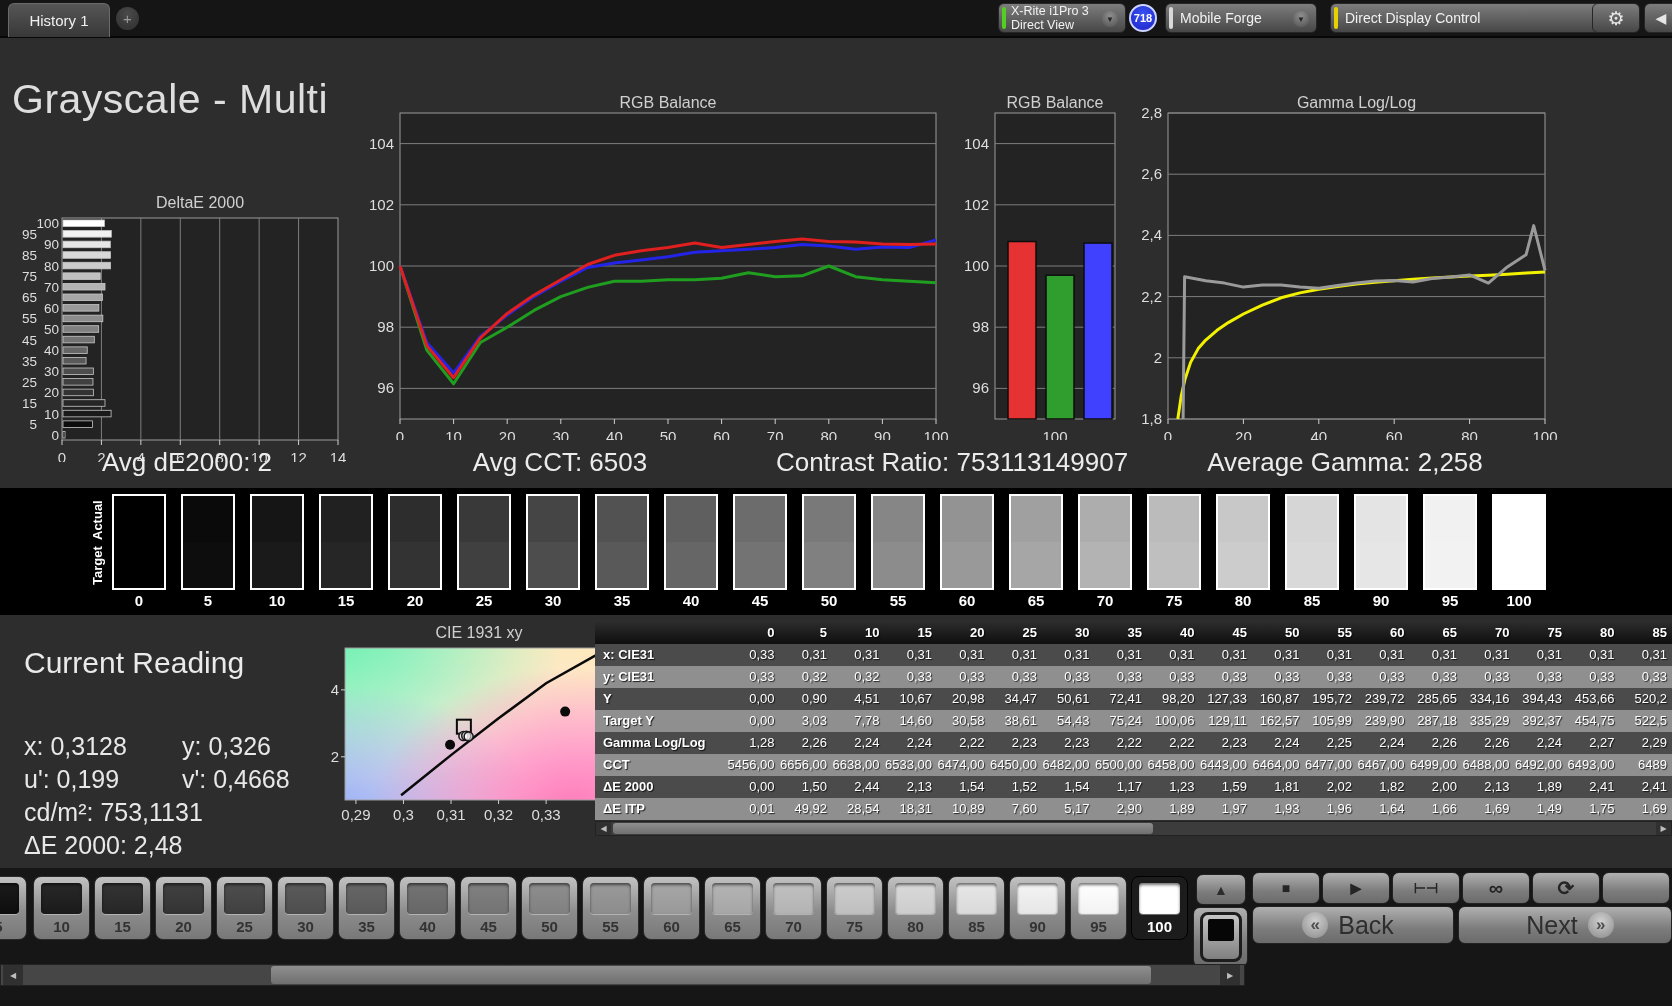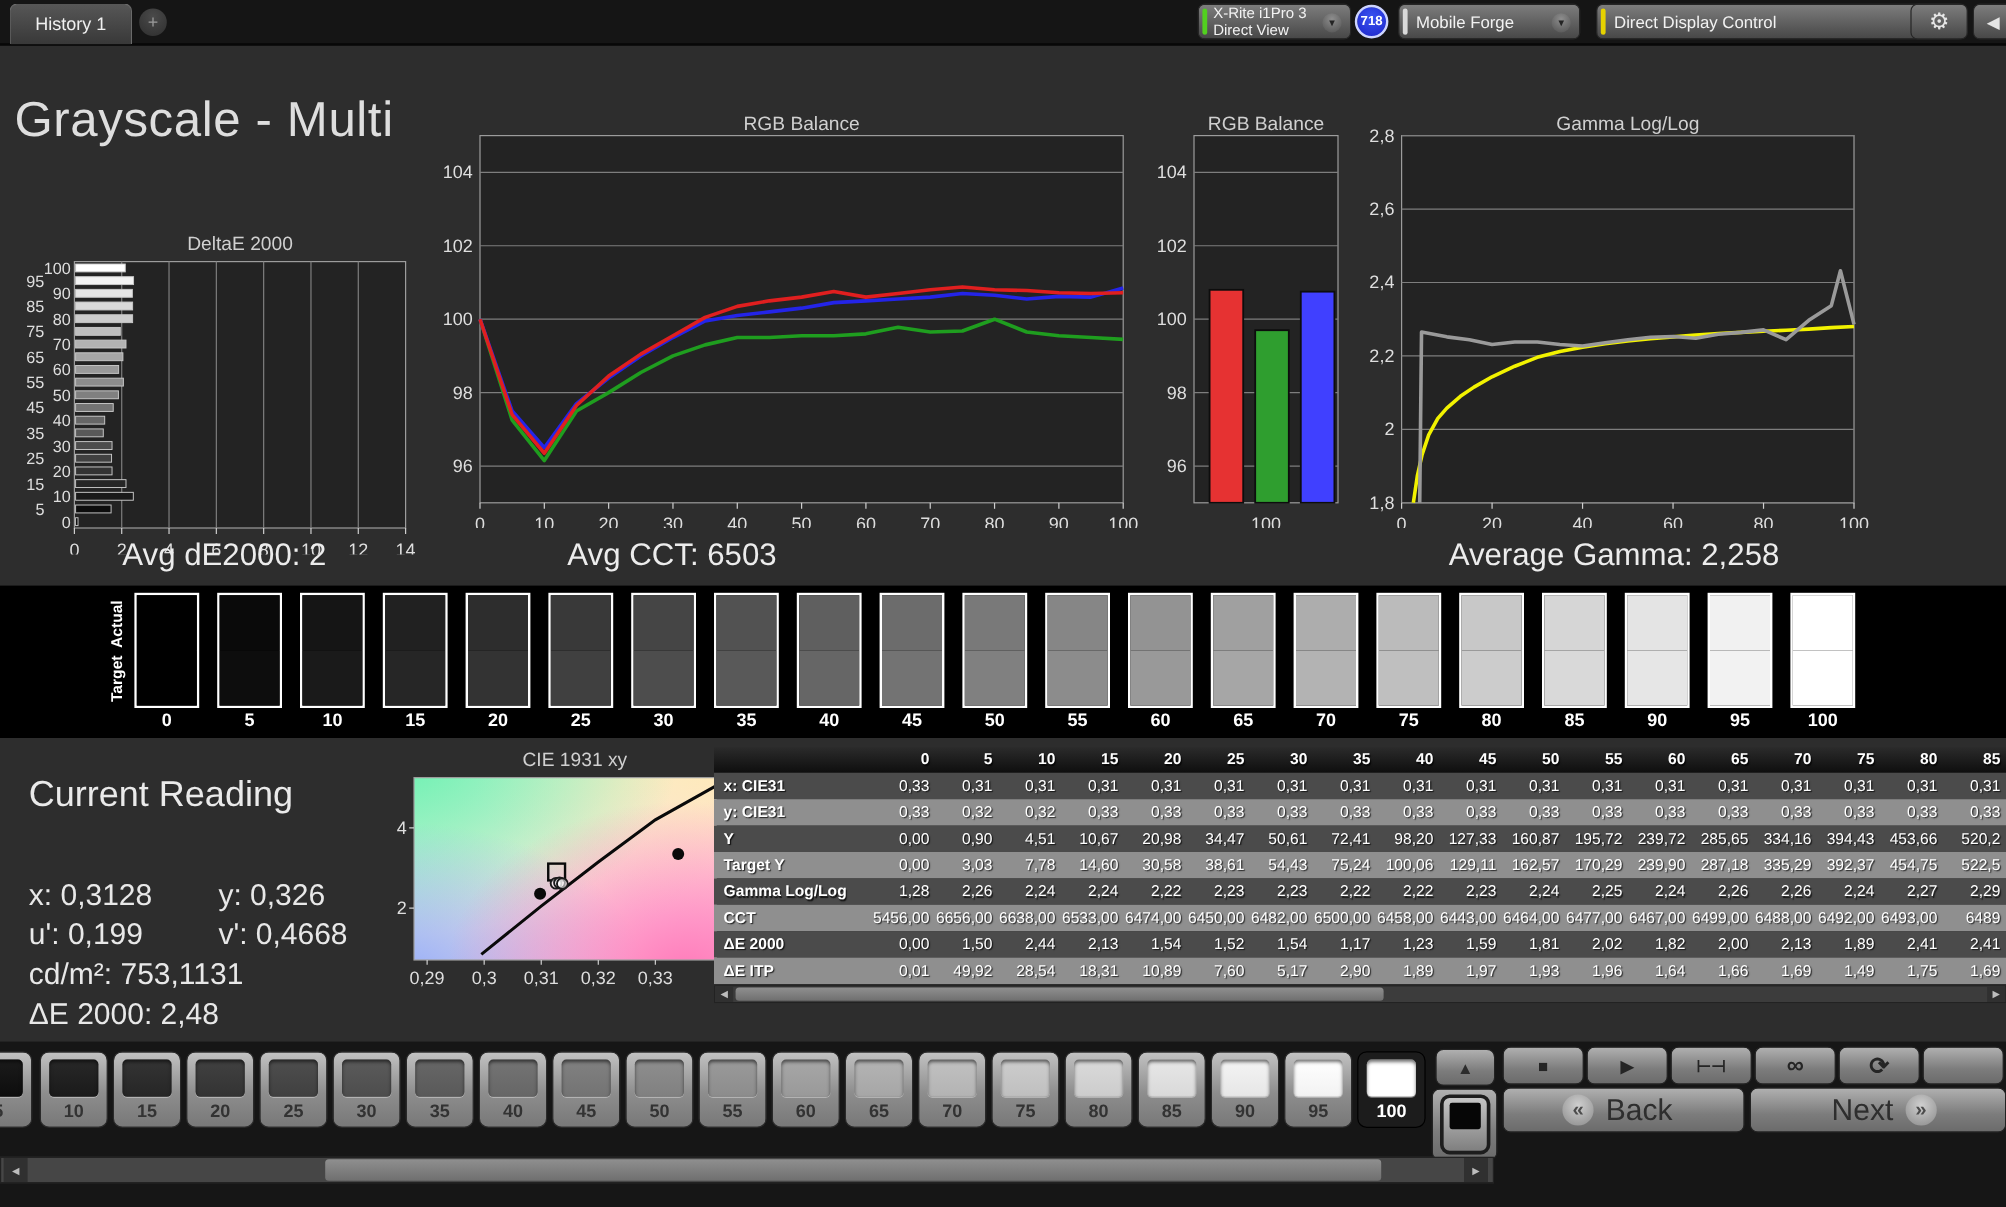--- a/index.html
+++ b/index.html
@@ -263,20 +263,21 @@
         <line x1="341.6" y1="329" x2="341.6" y2="334" stroke="#cfcfcf"></line>
         <text x="341.6" y="352" fill="#dedede" font-size="15" text-anchor="middle">80</text>
         <line x1="417" y1="329" x2="417" y2="334" stroke="#cfcfcf"></line>
         <text x="417" y="352" fill="#dedede" font-size="15" text-anchor="middle">100</text>
         <polyline points="49.8,329.0 53.2,306.1 57.0,289.2 62.6,272.4 70.2,258.6 77.7,250.1 89.0,240.3 100.3,232.6 115.4,224.0 134.3,215.2 153.1,207.8 171.9,202.9 190.8,199.3 209.7,196.5 228.5,194.1 247.4,192.2 266.2,190.7 285.1,189.2 303.9,187.9 322.8,187.0 341.6,186.1 360.4,185.2 379.3,184.3 398.1,183.0 417.0,182.1" fill="none" stroke="#f2f200" stroke-width="3" stroke-linejoin="round"></polyline>
         <polyline points="55.1,329.0 56.6,186.7 77.7,190.7 96.5,193.1 115.4,197.1 134.3,195.0 153.1,195.0 171.9,197.1 190.8,198.3 209.7,195.6 228.5,193.1 247.4,191.0 266.2,190.4 285.1,191.9 303.9,188.5 322.8,187.0 341.6,184.9 360.4,193.1 379.3,176.9 398.1,164.7 405.7,135.6 417.0,180.3" fill="none" stroke="#9a9a9a" stroke-width="3" stroke-linejoin="round"></polyline>
       </svg></div>
 
   <div class="stat" style="left:187px;">Avg dE2000: 2</div>
   <div class="stat" style="left:560px;">Avg CCT: 6503</div>
+  <div class="stat" style="left:952px;">Contrast Ratio: 753113149907</div>
   <div class="stat" style="left:1345px;">Average Gamma: 2,258</div>
 
   <div class="swatch-strip">
     <div class="vlabel" style="top:8px;height:48px;">Actual</div>
     <div class="vlabel" style="top:54px;height:48px;">Target</div>
     <div id="swatches">
         <div class="swatch" style="left: 112px;">
           <div class="half" style="top:0;background:rgb(0,0,0)"></div>
           <div class="half" style="bottom:0;background:rgb(0,0,0)"></div>
         </div>
@@ -512,21 +513,21 @@
         <div class="tval">3,03</div>
         <div class="tval">7,78</div>
         <div class="tval">14,60</div>
         <div class="tval">30,58</div>
         <div class="tval">38,61</div>
         <div class="tval">54,43</div>
         <div class="tval">75,24</div>
         <div class="tval">100,06</div>
         <div class="tval">129,11</div>
         <div class="tval">162,57</div>
-        <div class="tval">170,29</div>
+        <div class="tval">105,99</div>
         <div class="tval">239,90</div>
         <div class="tval">287,18</div>
         <div class="tval">335,29</div>
         <div class="tval">392,37</div>
         <div class="tval">454,75</div>
         <div class="tval">522,5</div>
       </div>
       <div class="trow row-dark">
         <div class="tlabel">Gamma Log/Log</div>
         <div class="tval">1,28</div>

